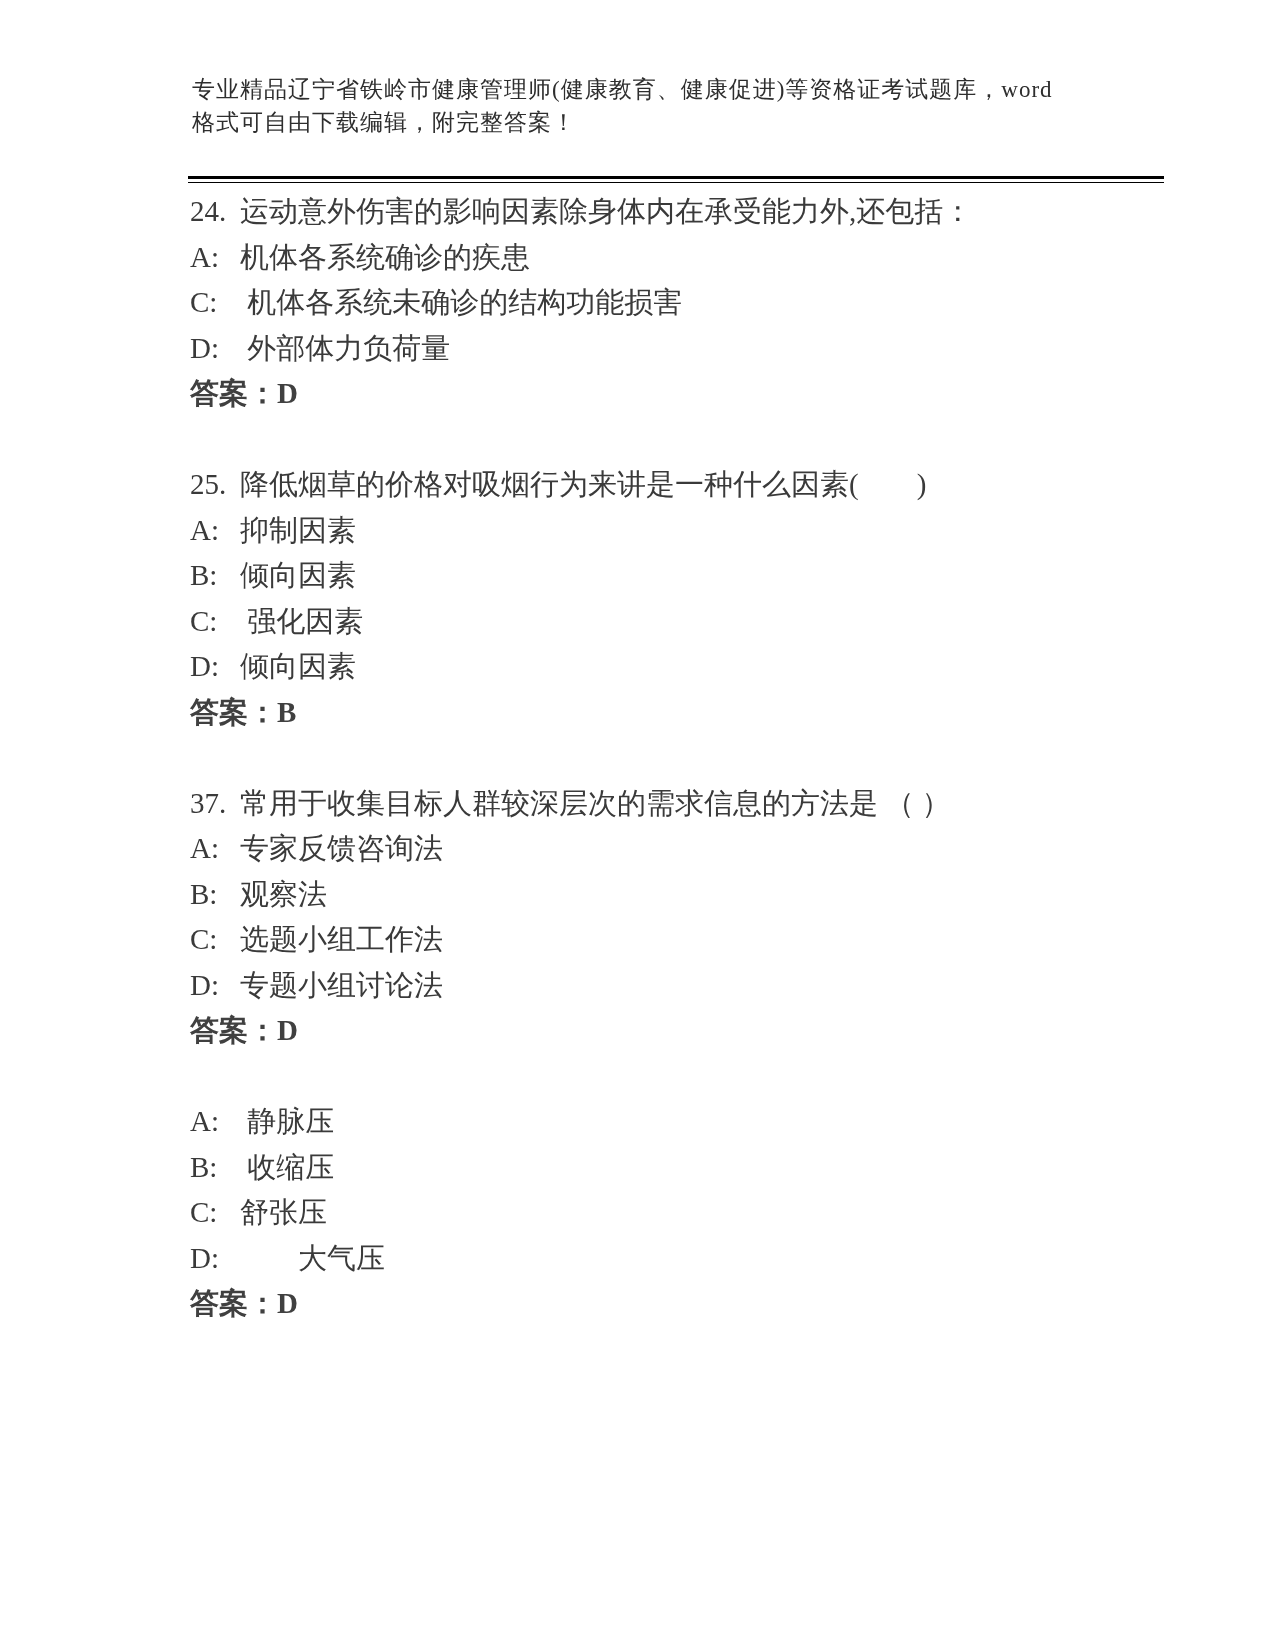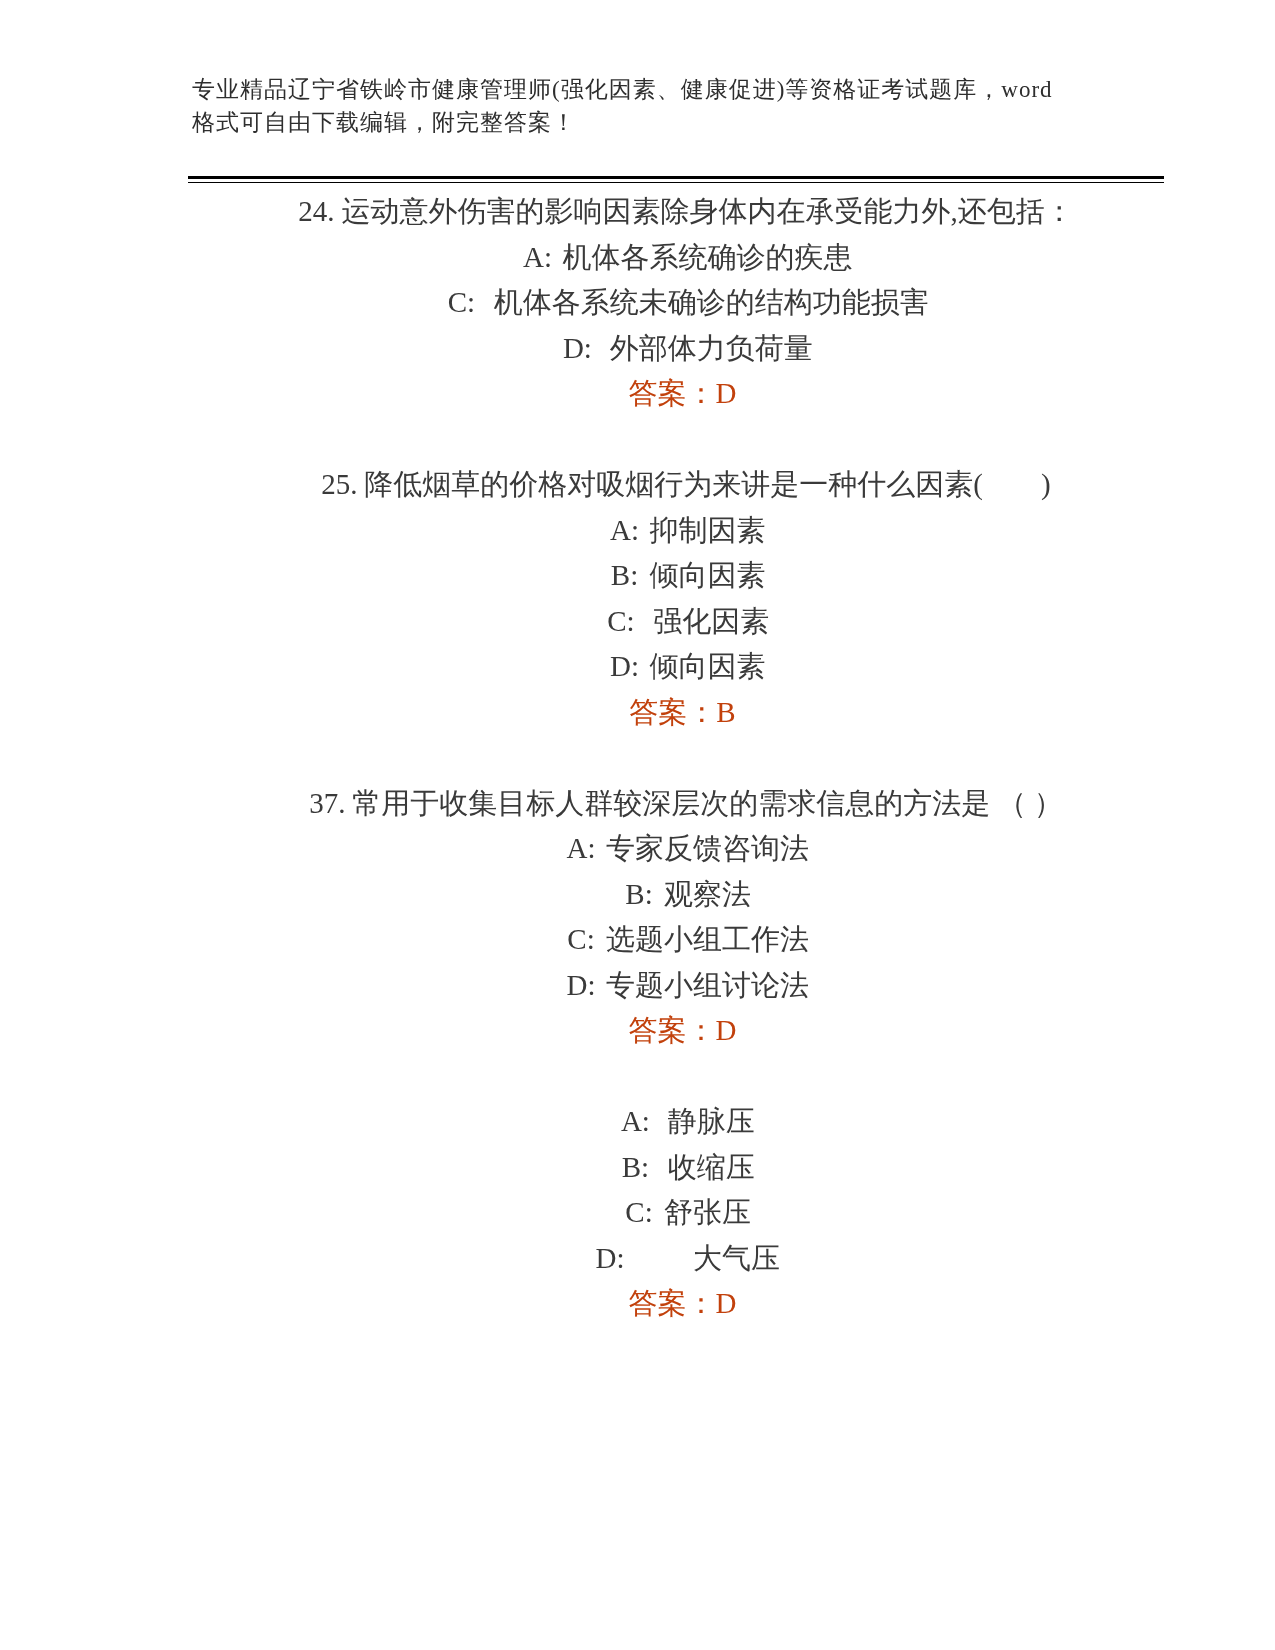--- a/index.html
+++ b/index.html
@@ -39,45 +39,44 @@
     border-bottom: 1px solid #000000;
   }
   .content {
     position: absolute;
     left: 190px;
     top: 189px;
     width: 985px;
     font-size: 29px;
     line-height: 45.5px;
     color: #3a3a3a;
-    text-align: center;
   }
   .question {
     margin: 0 0 45.5px 0;
   }
   .line {
     margin: 0;
     white-space: pre-wrap;
   }
   .qnum, .olabel {
     display: inline-block;
     min-width: 50px;
   }
   .answer {
-    font-weight: 400;
-    color: #c2410c;
+    font-weight: 700;
+    color: #404040;
   }
 </style>
 </head>
 <body>
 
 <div class="page">
 
   <div class="header">
-    <p>专业精品辽宁省铁岭市健康管理师(强化因素、健康促进)等资格证考试题库，word</p>
+    <p>专业精品辽宁省铁岭市健康管理师(健康教育、健康促进)等资格证考试题库，word</p>
     <p>格式可自由下载编辑，附完整答案！</p>
   </div>
 
   <div class="rule"></div>
 
   <div class="content">
 
     <div class="question">
       <p class="line stem"><span class="qnum">24.</span><span>运动意外伤害的影响因素除身体内在承受能力外,还包括：</span></p>
       <p class="line"><span class="olabel">A:</span><span>机体各系统确诊的疾患</span></p>

